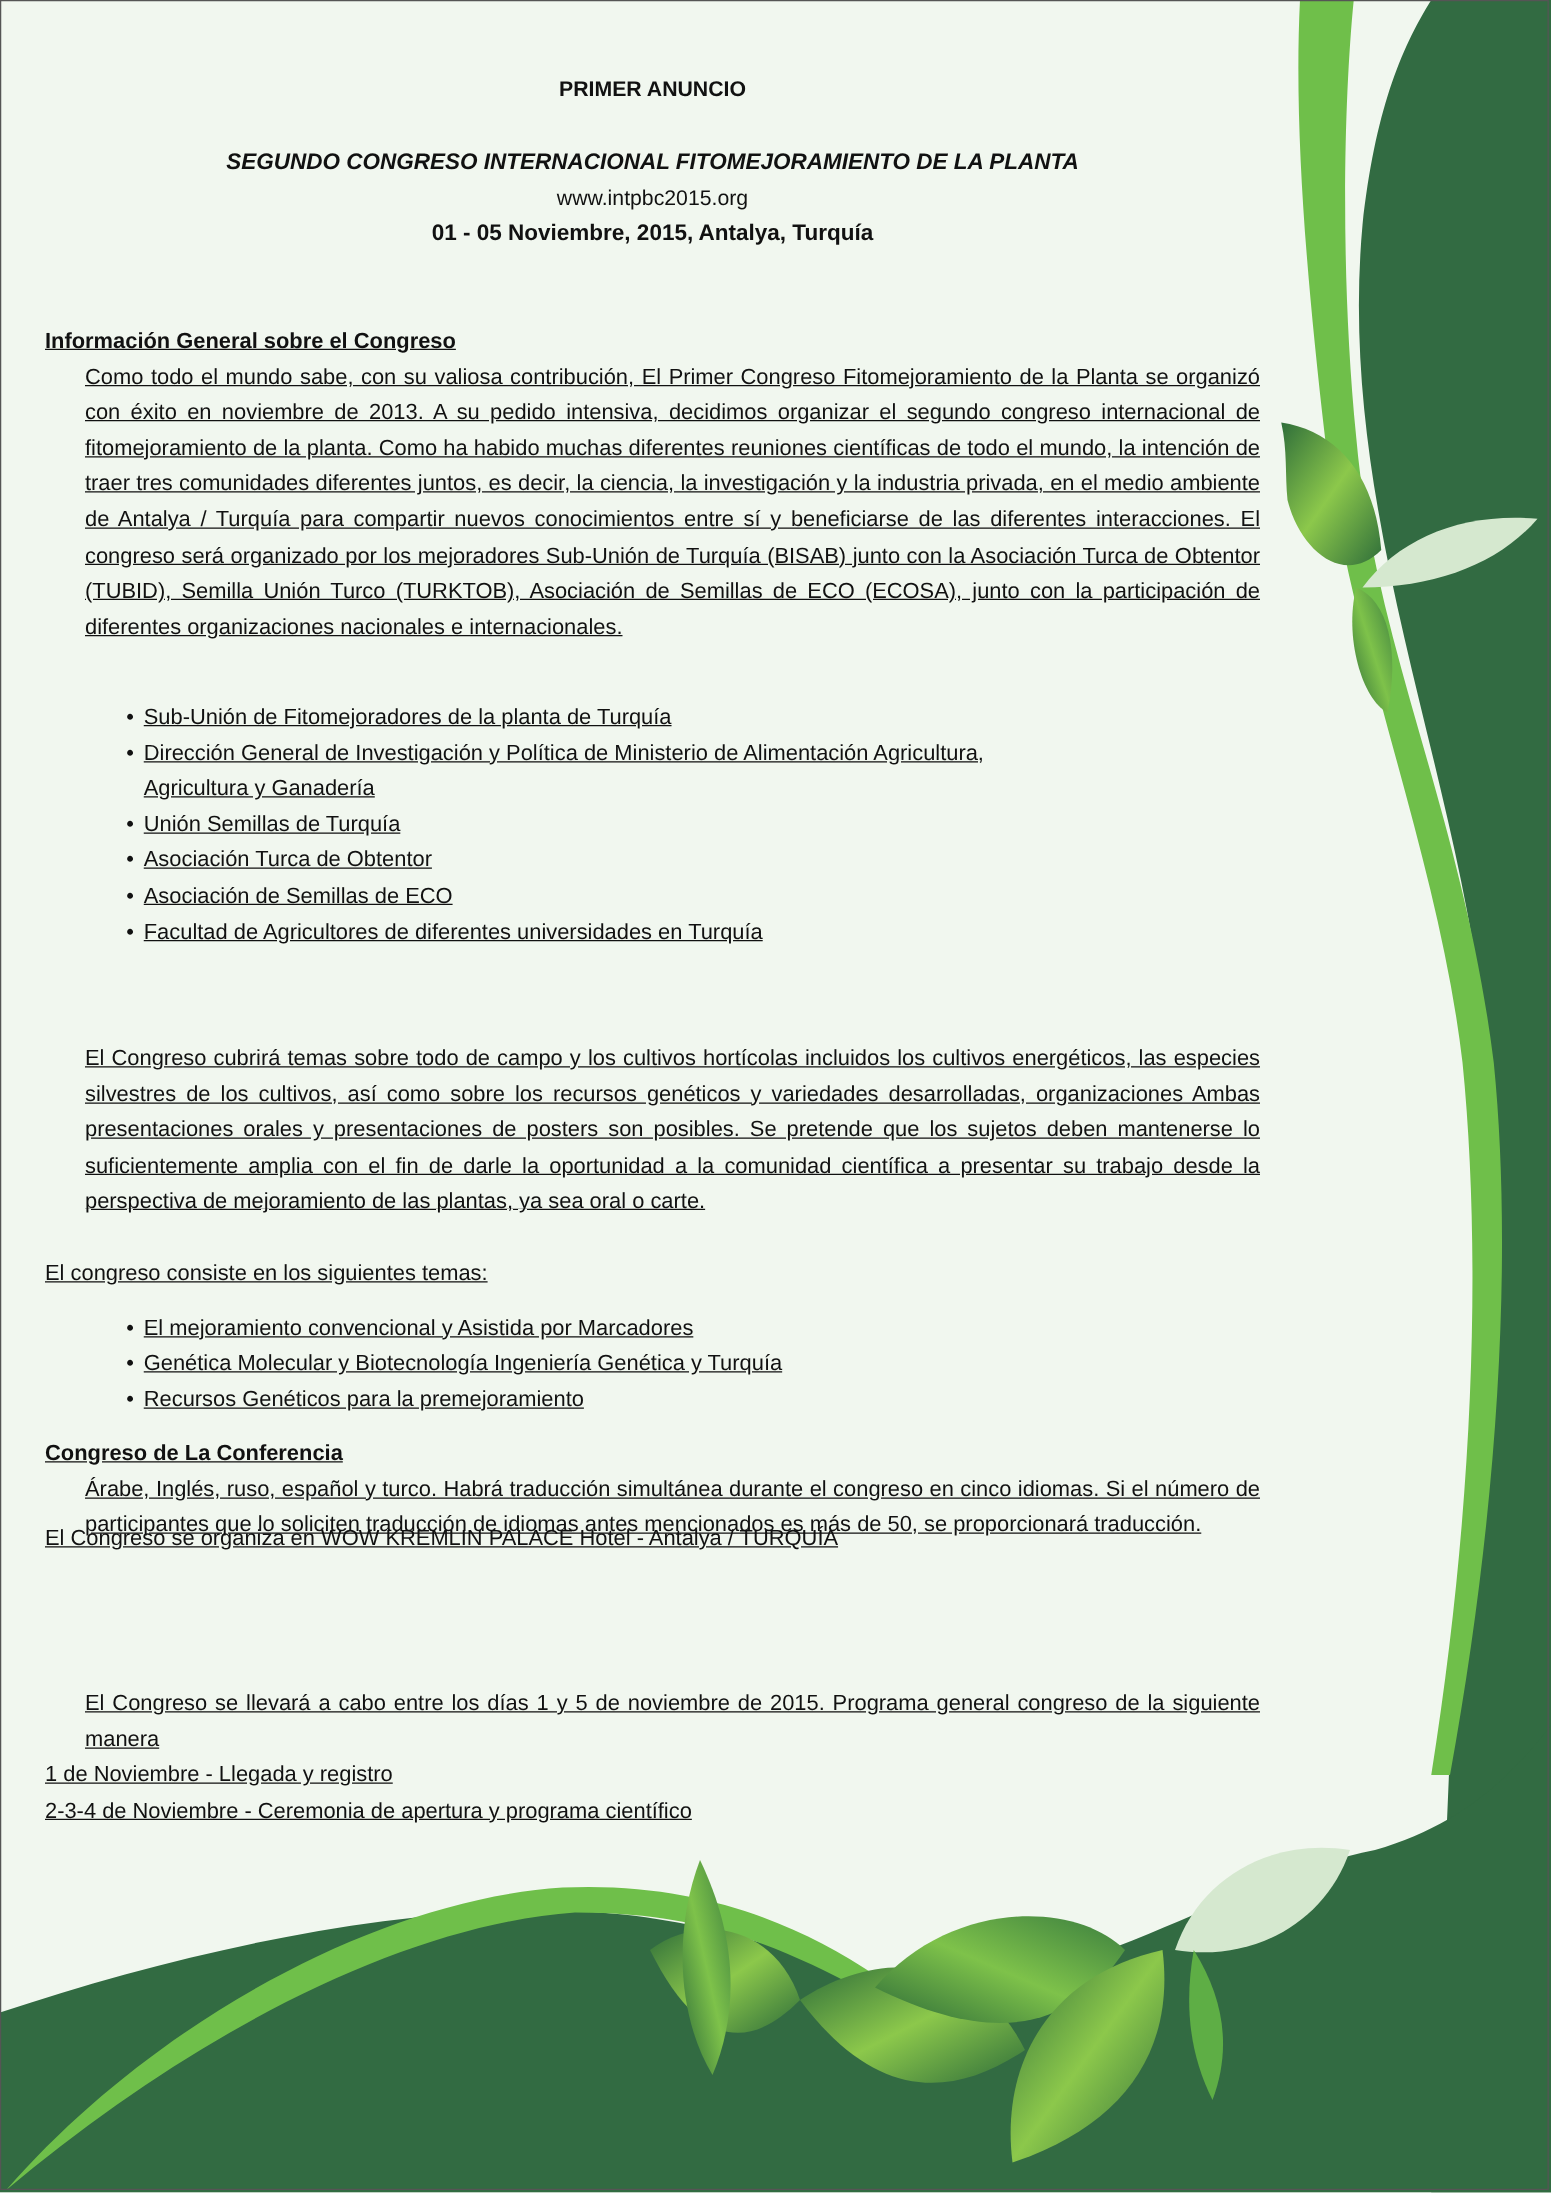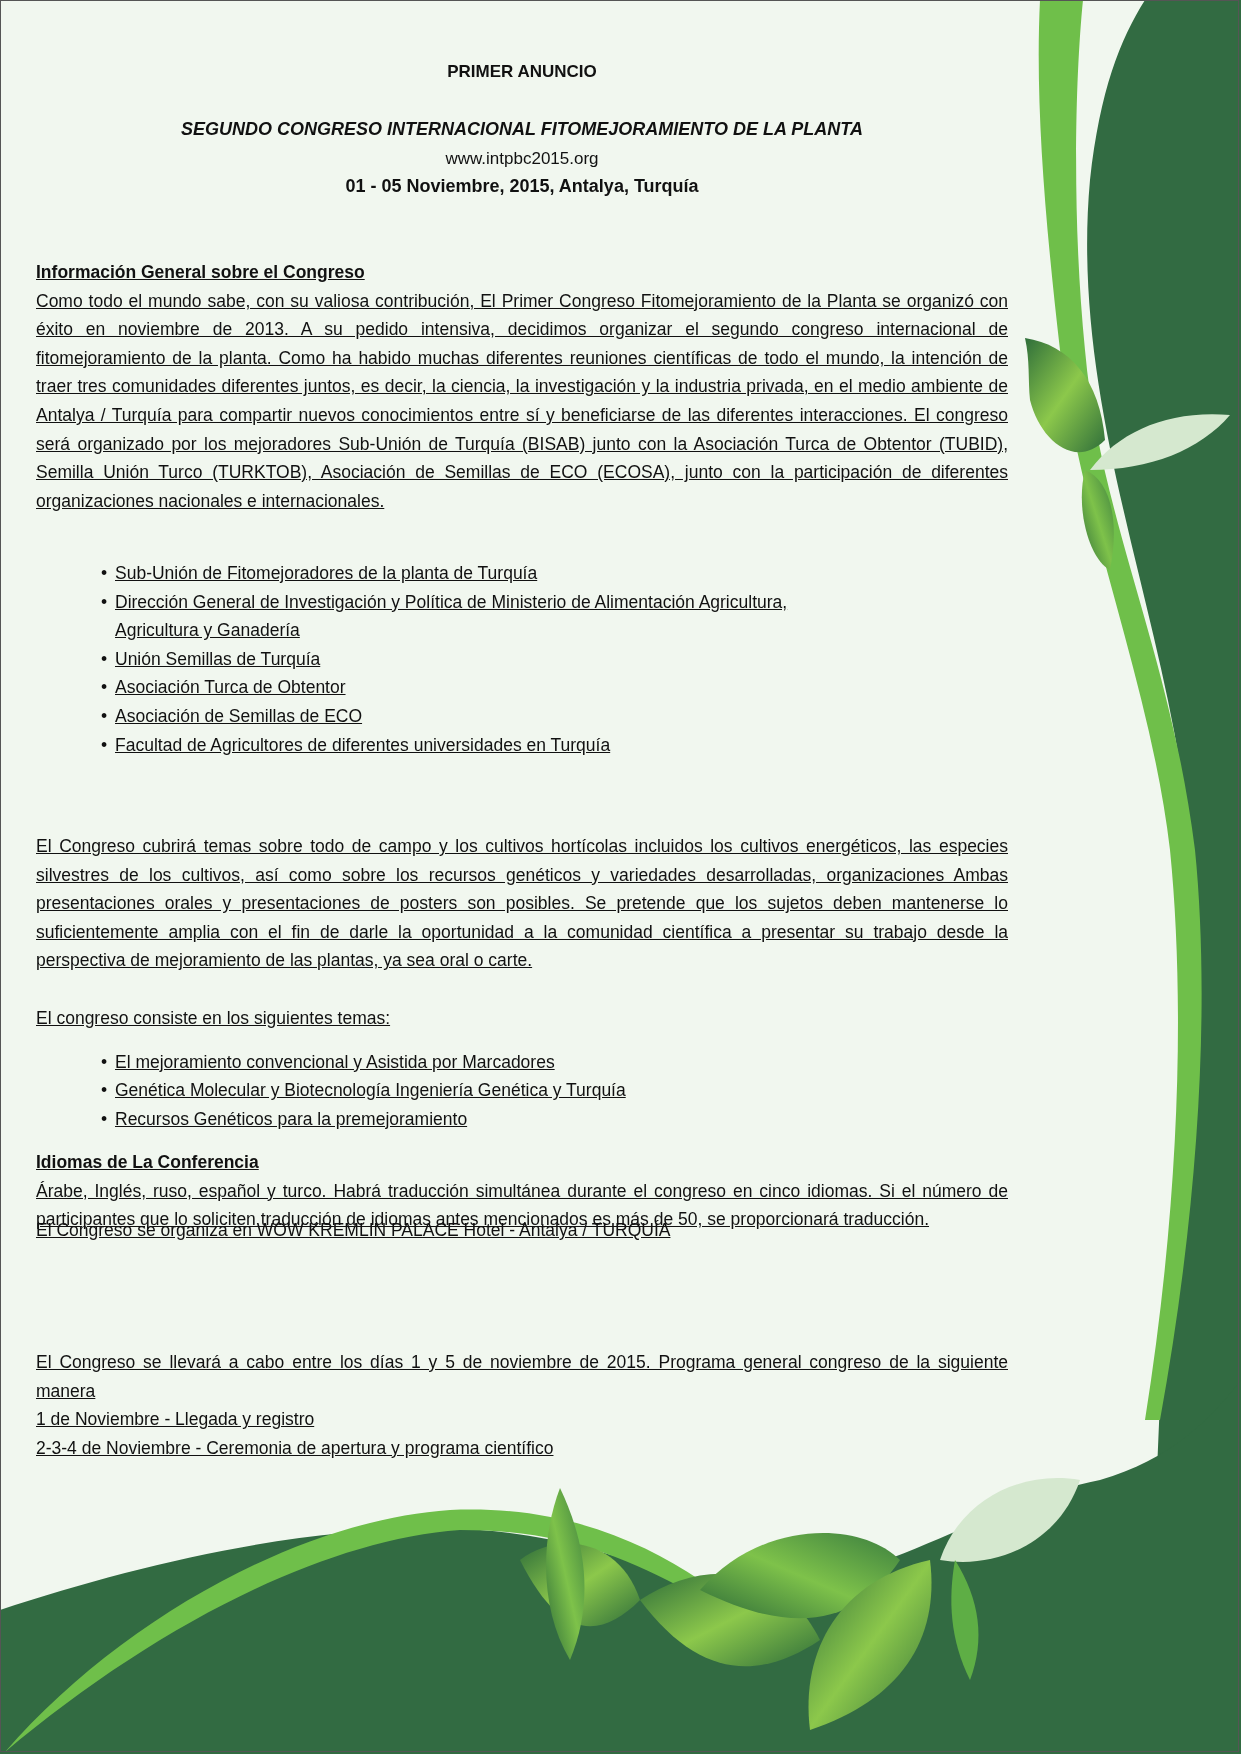--- a/index.html
+++ b/index.html
@@ -18,21 +18,21 @@
       position: absolute; left: 36px; top: 0; width: 972px; z-index: 3;
       font-size: 17.5px; line-height: 28.6px;
     }
     .center { text-align: center; }
     .title1 { position: absolute; top: 58px; left: 0; width: 972px; font-weight: bold; font-size: 17px; }
     .title2 { position: absolute; top: 115px; left: 0; width: 972px; font-weight: bold; font-style: italic; font-size: 18px; }
     .website { position: absolute; top: 145px; left: 0; width: 972px; font-size: 17px; }
     .dates { position: absolute; top: 172px; left: 0; width: 972px; font-weight: bold; font-size: 18px; }
     .block { position: absolute; left: 0; width: 972px; text-decoration: underline; }
     .heading { font-weight: bold; font-size: 17.5px; }
-    .justify { text-align: justify; text-align-last: left; }
+    .justify { text-align: justify; text-align-last: left; margin-left: 32px; }
     ul.bullets { list-style: none; margin: 15px; padding: 0 0 0 50px; }
     ul.bullets li { position: relative; padding-left: 14px; }
     ul.bullets li::before {
       content: "•"; position: absolute; left: 0; top: 0;
     }
     p { margin: 0; }
   </style>
 </head>
 <body>
 
@@ -102,21 +102,21 @@
   <div class="block" style="top:1004px;">
     <p>El congreso consiste en los siguientes temas:</p>
     <ul class="bullets">
       <li>El mejoramiento convencional y Asistida por Marcadores</li>
       <li>Genética Molecular y Biotecnología Ingeniería Genética y Turquía</li>
       <li>Recursos Genéticos para la premejoramiento</li>
     </ul>
   </div>
 
   <div class="block" style="top:1148px;">
-    <div class="heading">Idiomas de La Conferencia</div>
+    <div class="heading">Congreso de La Conferencia</div>
     <p class="justify">Árabe, Inglés, ruso, español y turco. Habrá traducción simultánea durante el congreso en cinco idiomas. Si el número de participantes que lo soliciten traducción de idiomas antes mencionados es más de 50, se proporcionará traducción.</p>
   </div>
 
   <div class="block" style="top:1216px;">
     <p>El Congreso se organiza en WOW KREMLIN PALACE Hotel - Antalya / TURQUÍA</p>
   </div>
 
   <div class="block" style="top:1348px;">
     <p class="justify">El Congreso se llevará a cabo entre los días 1 y 5 de noviembre de 2015. Programa general congreso de la siguiente manera</p>
     <p>1 de Noviembre - Llegada y registro</p>

